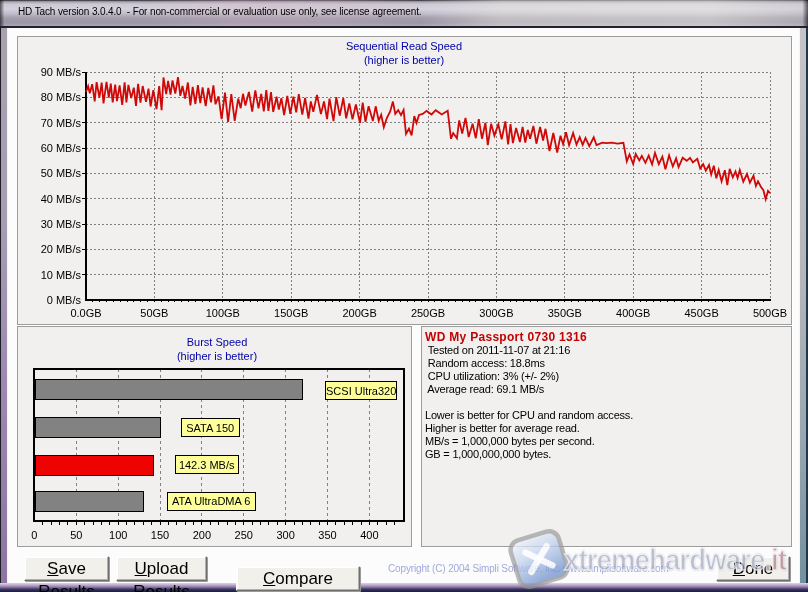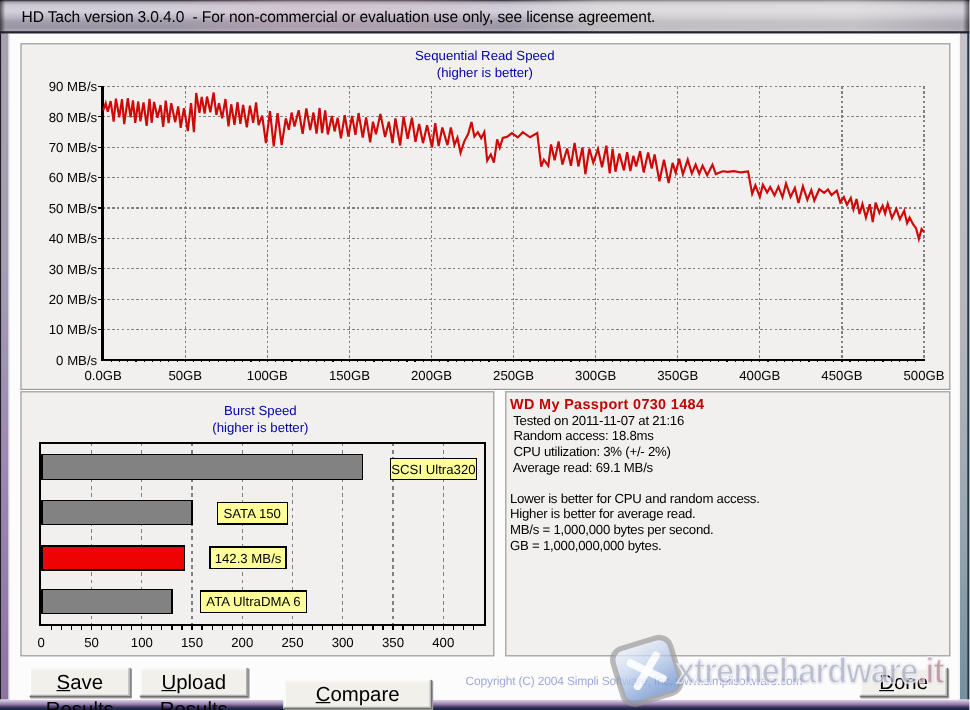--- a/index.html
+++ b/index.html
@@ -7,21 +7,21 @@
 .abs { position:absolute; }
 .panel { position:absolute; background:#f1f0ee; border:1px solid #9c9c9c; box-shadow:1px 1px 0 #fff; }
 .btn { position:absolute; height:25px; background:#f1f0ea; border:1px solid; border-color:#fdfdfd #6f6f6f #6f6f6f #fdfdfd; box-shadow:inset -1px -1px 0 #b0b0b0, inset 1px 1px 0 #fff, 1px 1px 0 #9a9a9a; font-size:17px; text-align:center; line-height:23px; color:#000; border-radius:1px; }
 </style></head>
 <body>
 
 <div class="abs" style="left:0;top:0;width:808px;height:592px;background:#fff;"></div>
 
 <div class="abs" style="left:0;top:0;width:808px;height:28px;background:linear-gradient(180deg,#232028 0%,#a5a1af 6%,#cdc9d4 15%,#d5d1dc 32%,#c2bdcc 48%,#a39dac 64%,#9b96a4 80%,#aba6b4 93%,#bab5c2 97%,#232130 100%);"></div>
 <div class="abs" style="left:0;top:0;width:808px;height:28px;background:linear-gradient(90deg,rgba(0,0,0,0.6) 0%,rgba(0,0,0,0.0) 0.55%,rgba(205,180,195,0) 18%,rgba(213,179,196,0.30) 30%,rgba(208,180,194,0.25) 42%,rgba(226,226,218,0.0) 52%,rgba(233,233,225,0.45) 62%,rgba(236,236,228,0.5) 88%,rgba(210,210,205,0.3) 99.3%,rgba(0,0,0,0.6) 100%);"></div>
-<div class="abs" style="left:18px;top:6px;font-size:13px;letter-spacing:-0.13px;color:#000;">HD Tach version 3.0.4.0&nbsp; - For non-commercial or evaluation use only, see license agreement.</div>
+<div class="abs" style="left:18px;top:6px;font-size:10px;letter-spacing:-0.13px;color:#000;">HD Tach version 3.0.4.0&nbsp; - For non-commercial or evaluation use only, see license agreement.</div>
 <div class="abs" style="left:0;top:26px;width:808px;height:2px;background:#232130;"></div>
 
 <div class="abs" style="left:0;top:28px;width:8px;height:555px;background:linear-gradient(180deg,#a8a2ae 0%,#a59db2 35%,#9c88b2 65%,#8d74a2 100%);border-left:1px solid #1d1b26;"></div>
 <div class="abs" style="left:7px;top:28px;width:1px;height:555px;background:#f6f4f8;"></div>
 <div class="abs" style="left:799px;top:28px;width:9px;height:555px;background:linear-gradient(180deg,#c6c4c8 0%,#b4b6ba 45%,#9aa8b2 72%,#74909e 100%);border-right:2px solid #22384a;"></div>
 <div class="abs" style="left:799px;top:28px;width:1px;height:555px;background:#f6f4f8;"></div>
 <div class="abs" style="left:0;top:583px;width:808px;height:9px;background:linear-gradient(180deg,#ddd5e6 0%,#c3b3d2 18%,#9682ae 42%,#5a4776 62%,#2c2a50 78%,#122a40 95%,#10263a 100%);"></div>
 
 <div class="abs" style="left:8px;top:28px;width:791px;height:555px;background:#fcfcfc;"></div>
 
@@ -276,21 +276,21 @@
       <text x="310.5" y="213.0" text-anchor="middle">350</text>
       <text x="352.4" y="213.0" text-anchor="middle">400</text>
 </g>
 <g font-family="Liberation Sans, sans-serif" font-size="11" fill="#0000a8" text-anchor="middle">
 <text x="200" y="20">Burst Speed</text>
 <text x="200" y="34">(higher is better)</text>
 </g>
 </svg>
 
 <div class="panel" style="left:421px;top:326px;width:371px;height:221px;"></div>
-<div class="abs" style="left:425px;top:331px;width:364px;font-size:11px;letter-spacing:-0.2px;line-height:13px;color:#000;white-space:pre;"><span style="color:#c00303;font-weight:bold;font-size:12px;letter-spacing:0.3px;">WD My Passport 0730 1484</span>
+<div class="abs" style="left:425px;top:331px;width:364px;font-size:11px;letter-spacing:-0.2px;line-height:13px;color:#000;white-space:pre;"><span style="color:#c00303;font-weight:bold;font-size:12px;letter-spacing:0.3px;">WD My Passport 0730 1316</span>
  Tested on 2011-11-07 at 21:16
  Random access: 18.8ms
  CPU utilization: 3% (+/- 2%)
  Average read: 69.1 MB/s
 
 Lower is better for CPU and random access.
 Higher is better for average read.
 MB/s = 1,000,000 bytes per second.
 GB = 1,000,000,000 bytes.</div>
 

